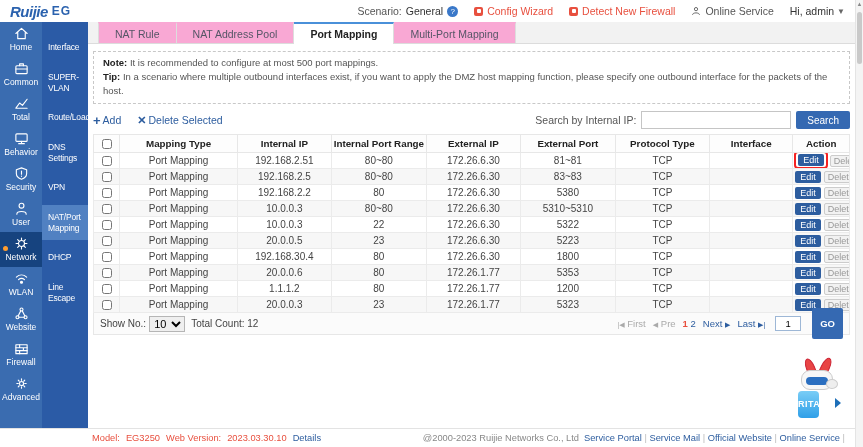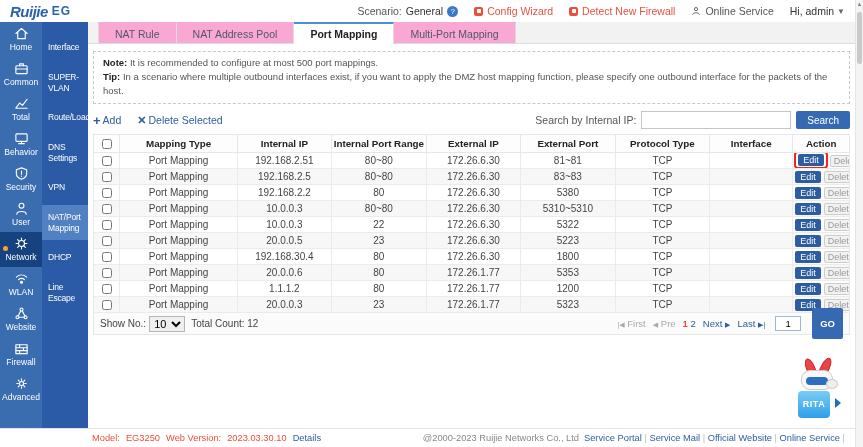--- a/index.html
+++ b/index.html
@@ -77,21 +77,21 @@
   .btn-go { background:#3569b2; color:#fff; border:none; height:31px; padding:0 8px; font-size:9.5px; font-weight:bold; border-radius:2px; margin-left:4px; cursor:pointer; }
 
   
   .mascot { position:absolute; right:18px; bottom:27px; width:52px; height:62px; cursor:pointer; }
   .ear { position:absolute; width:9px; height:20px; background:#e84545; border:1px solid #c23; border-radius:50% 50% 20% 20%; }
   .ear.l { left:13px; top:0; transform:rotate(-22deg); }
   .ear.r { left:28px; top:-1px; transform:rotate(26deg); }
   .head { position:absolute; left:8px; top:12px; width:32px; height:20px; background:#f7f7f7; border:1px solid #ccc; border-radius:9px; }
   .visor { position:absolute; left:4px; top:6px; width:22px; height:8px; background:#2b6fc0; border-radius:4px; }
   .maw { position:absolute; right:-6px; top:8px; width:12px; height:10px; background:#eee; border:1px solid #ccc; border-radius:50%; }
-  .mbody { position:absolute; left:5px; top:33px; width:32px; height:27px; background:linear-gradient(#79cdf6,#2f9fe8); border-radius:4px; color:#fff; font-size:9px; font-weight:bold; text-align:center; line-height:27px; letter-spacing:0.5px; }
+  .mbody { position:absolute; left:5px; top:33px; width:21px; height:27px; background:linear-gradient(#79cdf6,#2f9fe8); border-radius:4px; color:#fff; font-size:9px; font-weight:bold; text-align:center; line-height:27px; letter-spacing:0.5px; }
   .mArr { position:absolute; left:42px; top:40px; width:0; height:0; border-left:6px solid #1d6fb8; border-top:5px solid transparent; border-bottom:5px solid transparent; }
 
   
   .page-footer { position:absolute; left:0; right:8px; bottom:0; height:19px; background:#fff; border-top:1px solid #e3e3e3; display:flex; align-items:center; justify-content:space-between; padding:0 10px 0 92px; font-size:9.3px; }
   .pf-left { color:#e8503f; display:flex; gap:6px; }
   .pf-left .det { color:#2d5d9f; cursor:pointer; }
   .pf-right { color:#888; display:flex; gap:5px; align-items:center; }
   .pf-right .flink { color:#2d5d9f; cursor:pointer; }
   .pf-sep { color:#bbb; }
 

